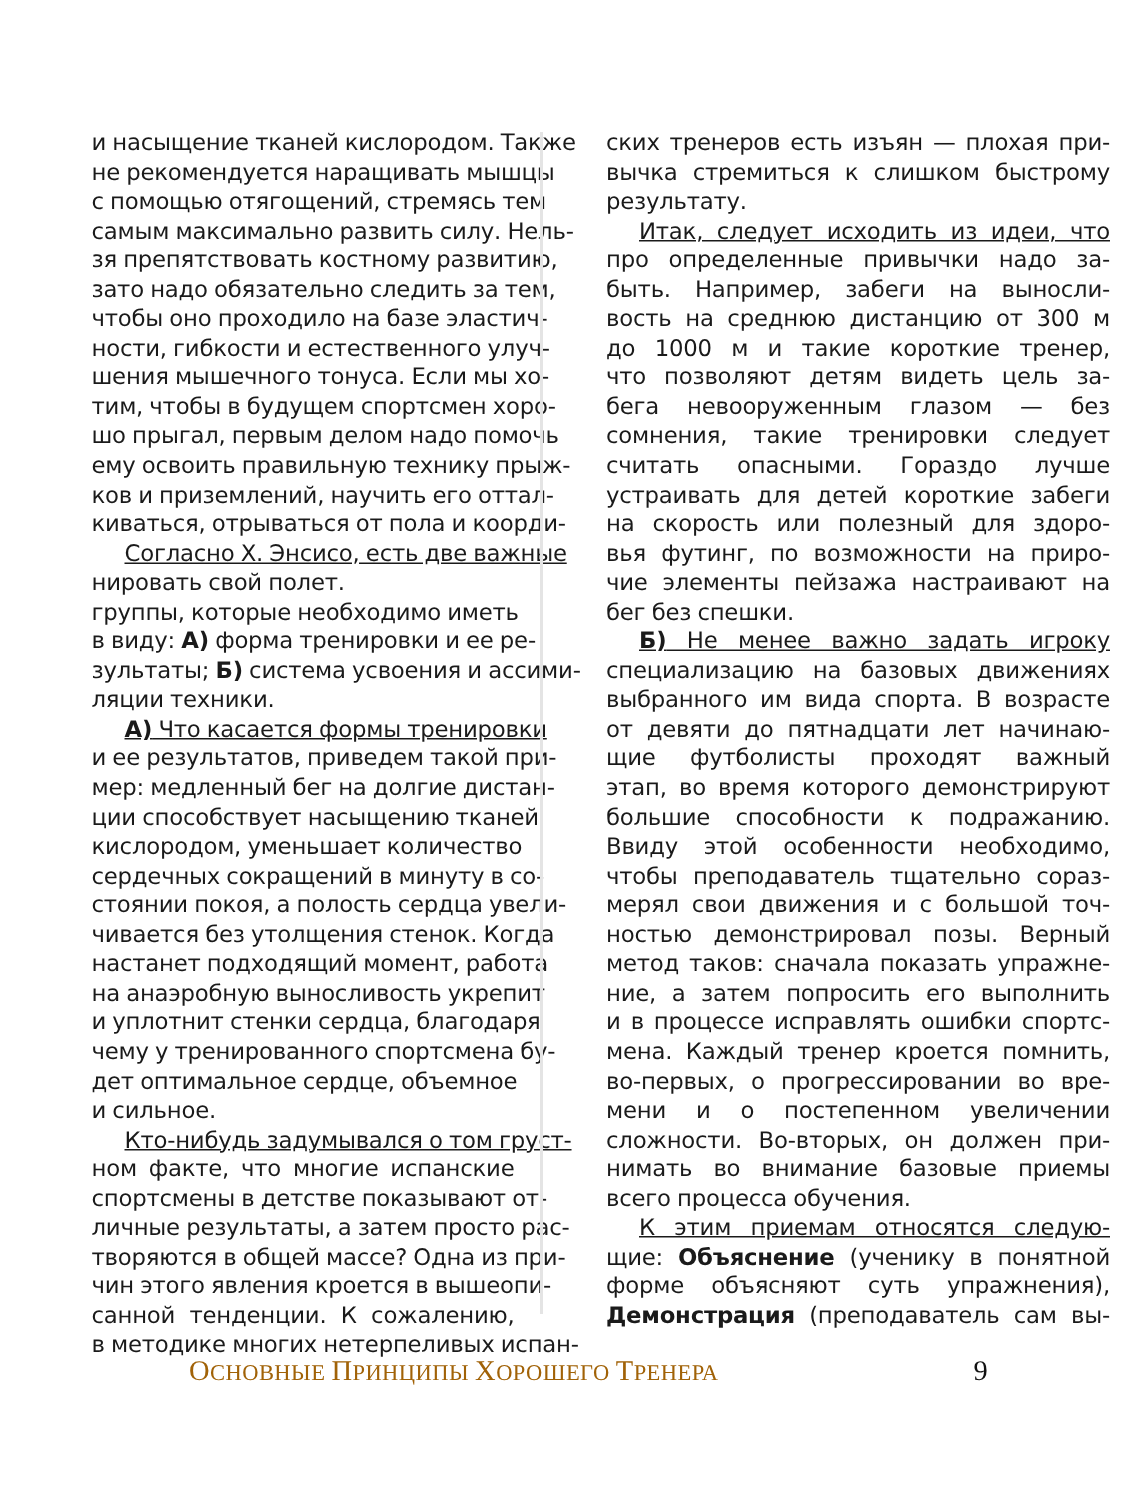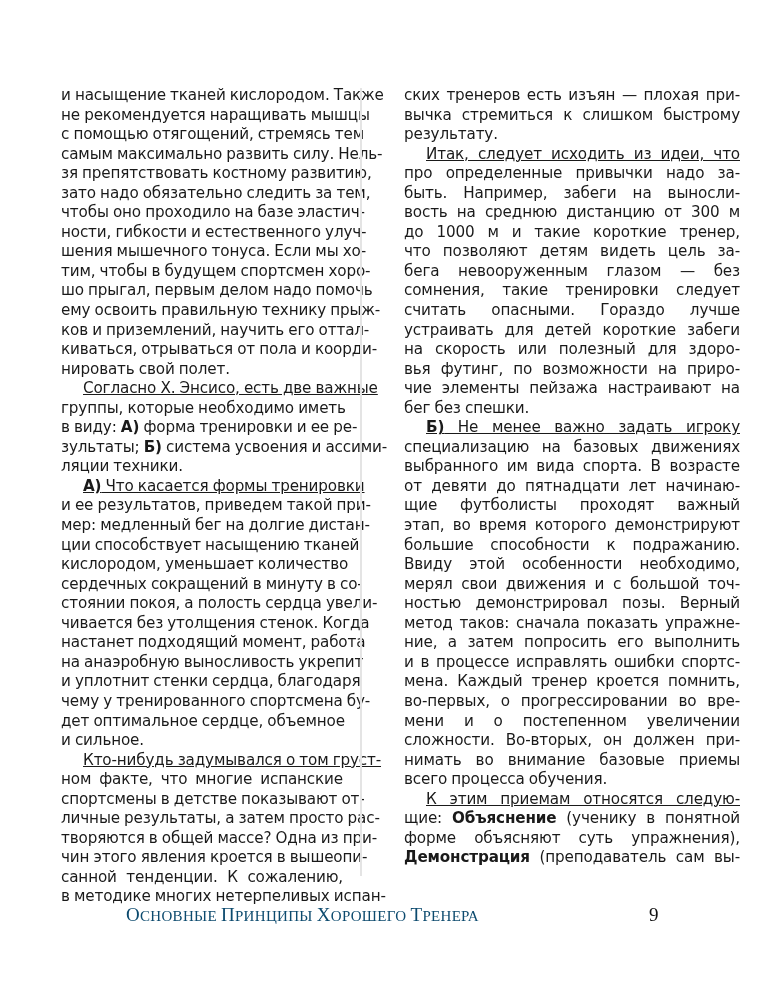--- a/index.html
+++ b/index.html
@@ -11,21 +11,21 @@
   .line { display: block; height: 19.55px; line-height: 19.55px; font-size: 15.2px;
           white-space: nowrap; text-align: justify; text-align-last: justify;
           letter-spacing: -0.15px; word-spacing: -0.5px; }
   .line.last { text-align-last: left; }
   .line.indent { padding-left: 22px; text-decoration: underline; }
   .col-left .line { width: 282px; box-sizing: border-box; }
   .col-right .line { width: 336px; box-sizing: border-box; }
   b { font-weight: bold; }
   .divider { position: absolute; left: 360px; top: 88px; width: 2px; height: 788px; background: #e4e4e4; }
   .footer-title { position: absolute; left: 126px; top: 904px; font-family: "Liberation Serif", serif;
-                  font-size: 19px; letter-spacing: 0.3px; color: #0c4a6e; }
+                  font-size: 19px; letter-spacing: 0.3px; color: #a16207; }
   .footer-title .sc { font-size: 15px; }
   .page-number { position: absolute; left: 649px; top: 904px; font-family: "Liberation Serif", serif;
                  font-size: 19px; color: #111; }
 </style>
 </head>
 <body>
 
 <div class="col col-left" id="col-left">
     <span class="line"><span>и насыщение тканей кислородом. Также</span></span>
     <span class="line"><span>не рекомендуется наращивать мышцы</span></span>
@@ -34,22 +34,22 @@
     <span class="line"><span>зя препятствовать костному развитию,</span></span>
     <span class="line"><span>зато надо обязательно следить за тем,</span></span>
     <span class="line"><span>чтобы оно проходило на базе эластич-</span></span>
     <span class="line"><span>ности, гибкости и естественного улуч-</span></span>
     <span class="line"><span>шения мышечного тонуса. Если мы хо-</span></span>
     <span class="line"><span>тим, чтобы в будущем спортсмен хоро-</span></span>
     <span class="line"><span>шо прыгал, первым делом надо помочь</span></span>
     <span class="line"><span>ему освоить правильную технику прыж-</span></span>
     <span class="line"><span>ков и приземлений, научить его оттал-</span></span>
     <span class="line"><span>киваться, отрываться от пола и коорди-</span></span>
+    <span class="line indent"><span>Согласно Х. Энсисо, есть две важные</span></span>
     <span class="line last"><span>нировать свой полет.</span></span>
-    <span class="line indent"><span>Согласно Х. Энсисо, есть две важные</span></span>
     <span class="line"><span>группы, которые необходимо иметь</span></span>
     <span class="line"><span>в виду: </span><b>А)</b><span> форма тренировки и ее ре-</span></span>
     <span class="line"><span>зультаты; </span><b>Б)</b><span> система усвоения и ассими-</span></span>
     <span class="line last"><span>ляции техники.</span></span>
     <span class="line indent"><b>А)</b><span> Что касается формы тренировки</span></span>
     <span class="line"><span>и ее результатов, приведем такой при-</span></span>
     <span class="line"><span>мер: медленный бег на долгие дистан-</span></span>
     <span class="line"><span>ции способствует насыщению тканей</span></span>
     <span class="line"><span>кислородом, уменьшает количество</span></span>
     <span class="line"><span>сердечных сокращений в минуту в со-</span></span>
@@ -90,20 +90,21 @@
     <span class="line"><span>чие элементы пейзажа настраивают на</span></span>
     <span class="line last"><span>бег без спешки.</span></span>
     <span class="line indent"><b>Б)</b><span> Не менее важно задать игроку</span></span>
     <span class="line"><span>специализацию на базовых движениях</span></span>
     <span class="line"><span>выбранного им вида спорта. В возрасте</span></span>
     <span class="line"><span>от девяти до пятнадцати лет начинаю-</span></span>
     <span class="line"><span>щие футболисты проходят важный</span></span>
     <span class="line"><span>этап, во время которого демонстрируют</span></span>
     <span class="line"><span>большие способности к подражанию.</span></span>
     <span class="line"><span>Ввиду этой особенности необходимо,</span></span>
+    <span class="line"><span>чтобы преподаватель тщательно сораз-</span></span>
     <span class="line"><span>мерял свои движения и с большой точ-</span></span>
     <span class="line"><span>ностью демонстрировал позы. Верный</span></span>
     <span class="line"><span>метод таков: сначала показать упражне-</span></span>
     <span class="line"><span>ние, а затем попросить его выполнить</span></span>
     <span class="line"><span>и в процессе исправлять ошибки спортс-</span></span>
     <span class="line"><span>мена. Каждый тренер кроется помнить,</span></span>
     <span class="line"><span>во-первых, о прогрессировании во вре-</span></span>
     <span class="line"><span>мени и о постепенном увеличении</span></span>
     <span class="line"><span>сложности. Во-вторых, он должен при-</span></span>
     <span class="line"><span>нимать во внимание базовые приемы</span></span>

